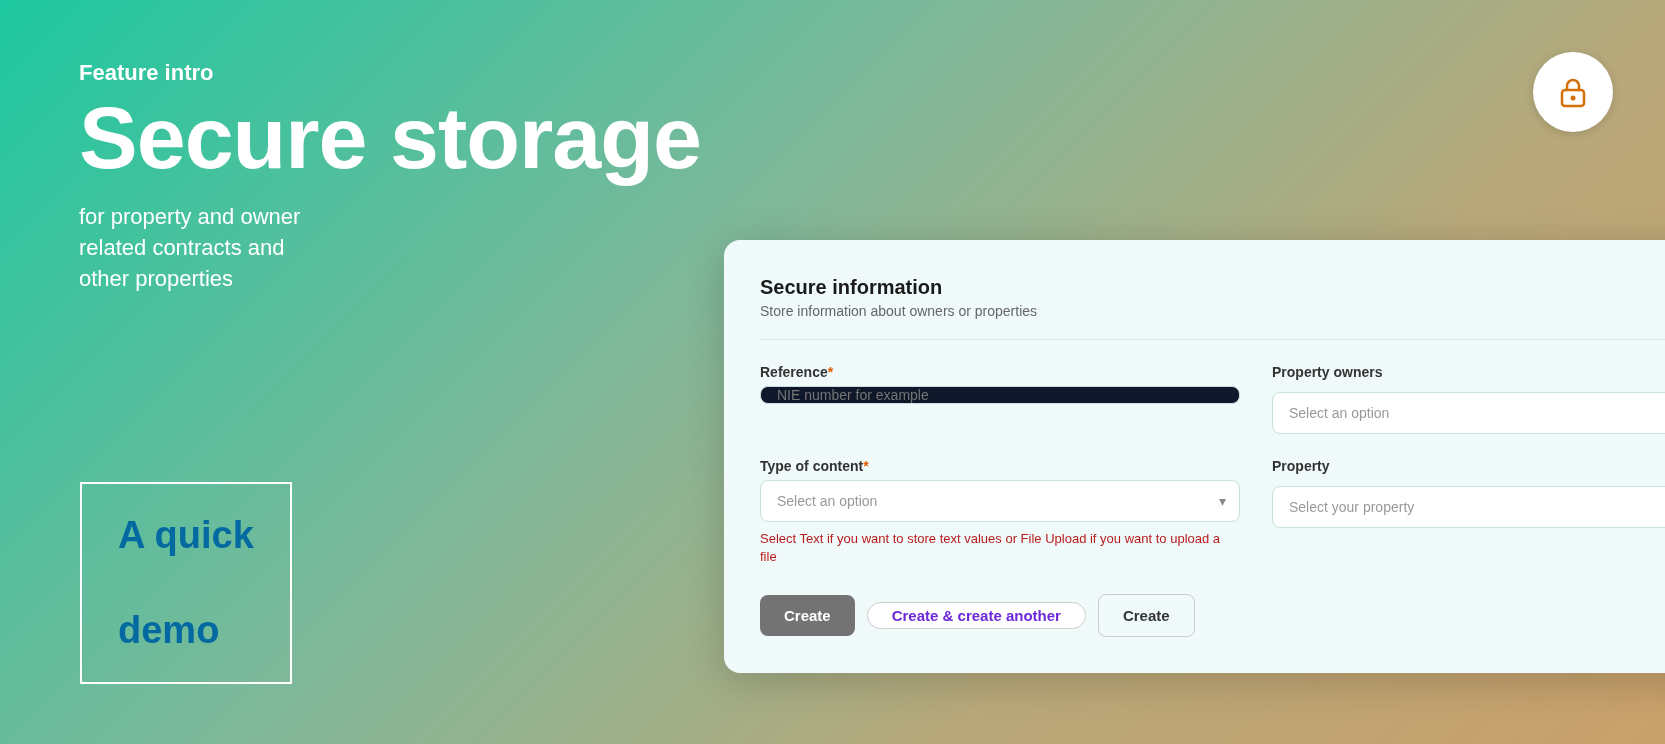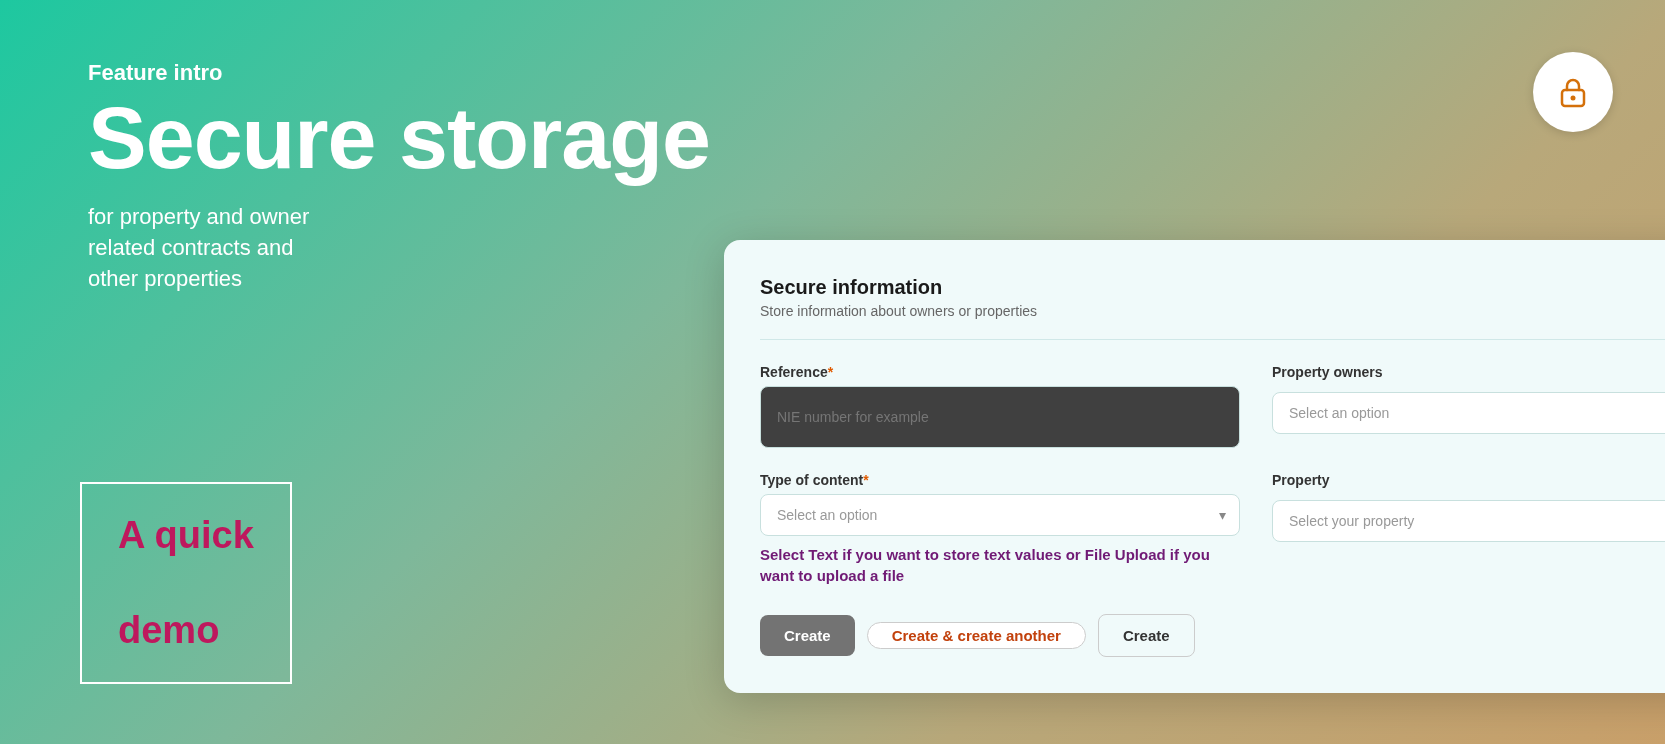--- a/index.html
+++ b/index.html
@@ -35,21 +35,21 @@
     }
 
     .lock-icon-svg {
       width: 36px;
       height: 36px;
     }
 
     .left-content {
       position: absolute;
       top: 60px;
-      left: 88px;
+      left: 79px;
       color: #fff;
     }
 
     .feature-intro {
       font-size: 22px;
       font-weight: 600;
       margin-bottom: 8px;
     }
 
     .main-title {
@@ -67,21 +67,21 @@
       line-height: 1.4;
       max-width: 380px;
     }
 
     .demo-box {
       position: absolute;
       bottom: 60px;
       left: 80px;
       border: 2.5px solid #fff;
       padding: 28px 36px;
-      color: #be185d;
+      color: #0369a1;
     }
 
     .demo-text {
       font-size: 38px;
       font-weight: 700;
       line-height: 1.25;
     }
 
     
     .modal-card {
@@ -131,24 +131,24 @@
       font-weight: 600;
       color: #333;
     }
 
     .form-label .required {
       color: #e05a00;
     }
 
     .form-input {
       width: 100%;
-      padding: 22px 16px;
+      padding: 0 16px;
       border: 1.5px solid #c8e0de;
       border-radius: 8px;
-      background: #404040;
+      background: #0f172a;
       font-size: 14px;
       color: #999;
       outline: none;
       cursor: text;
     }
 
     .form-select {
       width: 100%;
       padding: 12px 16px;
       border: 1.5px solid #c8e0de;
@@ -173,25 +173,24 @@
       position: absolute;
       right: 14px;
       top: 50%;
       transform: translateY(-50%);
       pointer-events: none;
       color: #888;
       font-size: 14px;
     }
 
     .form-hint {
-      font-size: 15px;
-      color: #701a75;
+      font-size: 13px;
+      color: #b91c1c;
       margin-top: 2px;
       line-height: 1.4;
-      font-weight: bold;
     }
 
     .modal-footer {
       display: flex;
       gap: 12px;
       margin-top: 28px;
       align-items: center;
     }
 
     .btn-create {
@@ -200,21 +199,21 @@
       border: none;
       border-radius: 8px;
       padding: 12px 24px;
       font-size: 15px;
       font-weight: 600;
       cursor: pointer;
     }
 
     .btn-create-another {
       background: #fff;
-      color: #c2410c;
+      color: #6d28d9;
       border: 1.5px solid #ccc;
       border-radius: 16px;
       padding: 4px 24px;
       font-size: 15px;
       font-weight: 600;
       cursor: pointer;
     }
 
     .btn-cancel {
       background: transparent;

